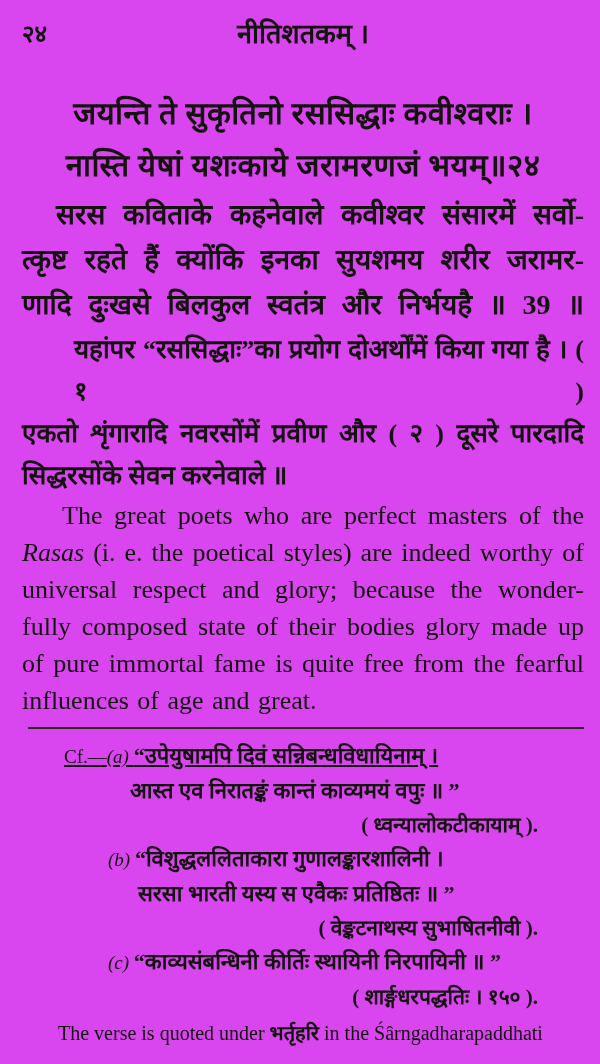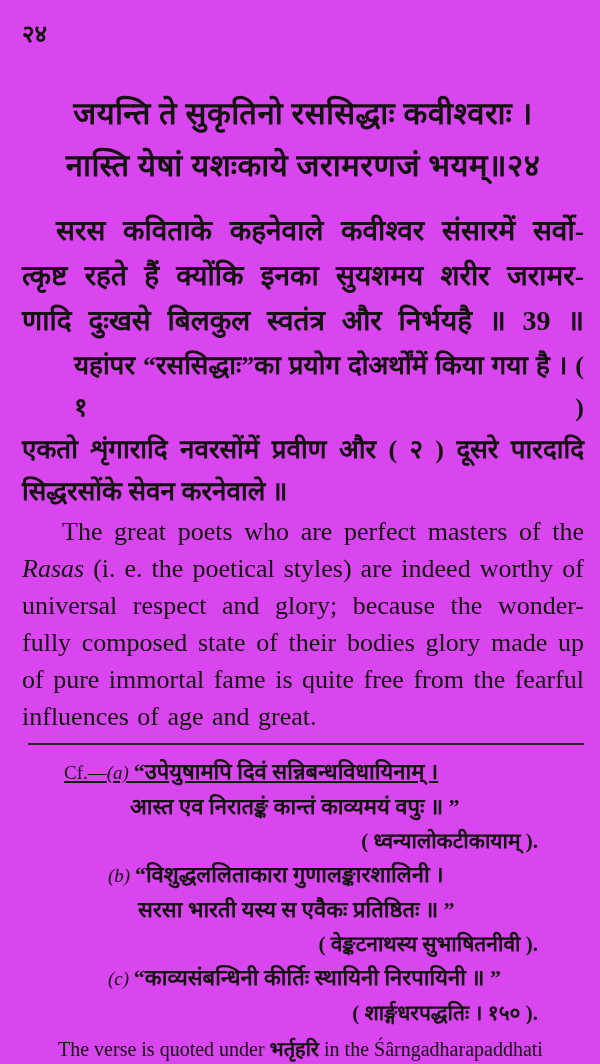--- a/index.html
+++ b/index.html
@@ -26,21 +26,20 @@
     margin-top: 32px;
     text-align: center;
     font-weight: 700;
     font-size: 31px;
     line-height: 52px;
     letter-spacing: 0.5px;
   }
 
   
   .hindi-meaning {
-    margin-top: 16px;
     font-weight: 700;
     font-size: 28px;
     line-height: 45px;
   }
   .jline { text-align: justify; text-align-last: justify; }
   .hindi-meaning .l1 { padding-left: 34px; }
 
   
   .hindi-note {
     margin-top: 2px;
@@ -93,20 +92,21 @@
   .closing .l1 { padding-left: 36px; }
   .dev { font-weight: 700; }
 </style>
 </head>
 <body>
 
 <div class="page">
 
   <div class="header">
     <span class="page-number">२४</span>
+    <div class="page-title">नीतिशतकम् ।</div>
   </div>
 
   <div class="verse">
     <div>जयन्ति ते सुकृतिनो  रससिद्धाः कवीश्वराः ।</div>
     <div>नास्ति येषां यशःकाये जरामरणजं भयम्॥२४</div>
   </div>
 
   <div class="hindi-meaning">
     <div class="jline l1">सरस कविताके कहनेवाले कवीश्वर  संसारमें सर्वो-</div>
     <div class="jline">त्कृष्ट रहते हैं क्योंकि इनका  सुयशमय  शरीर जरामर-</div>

